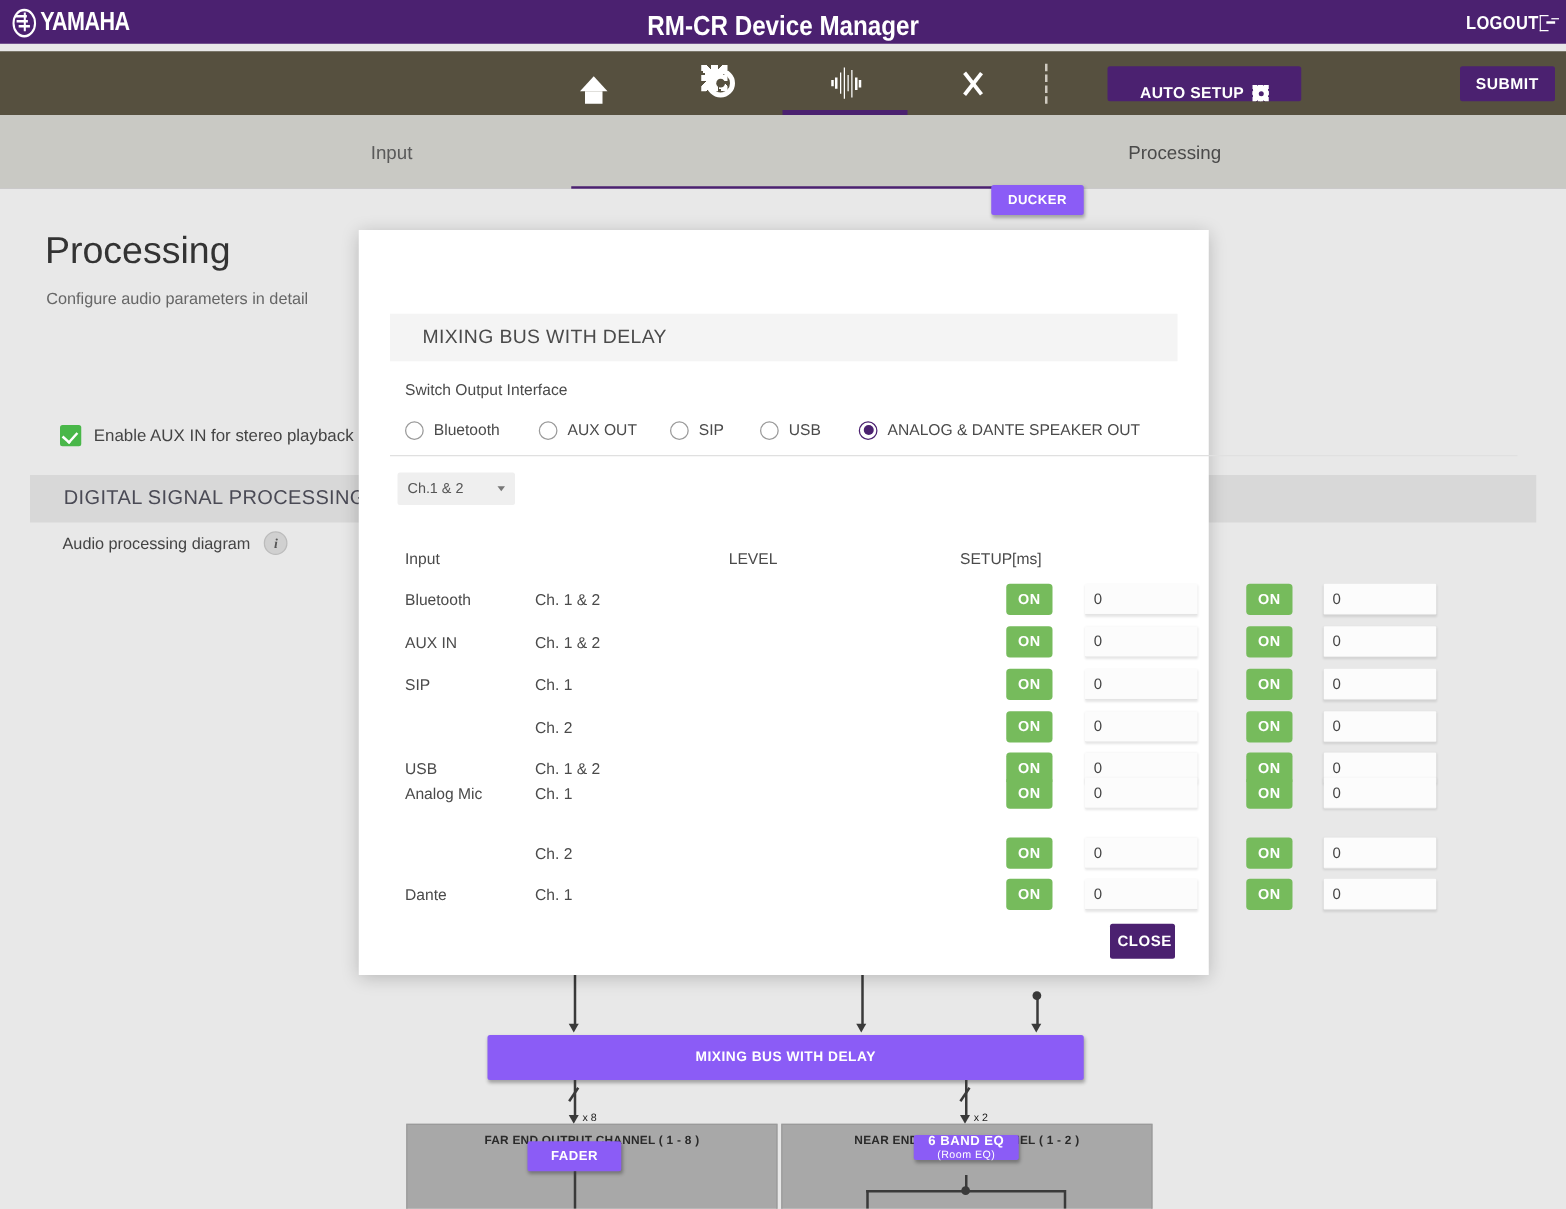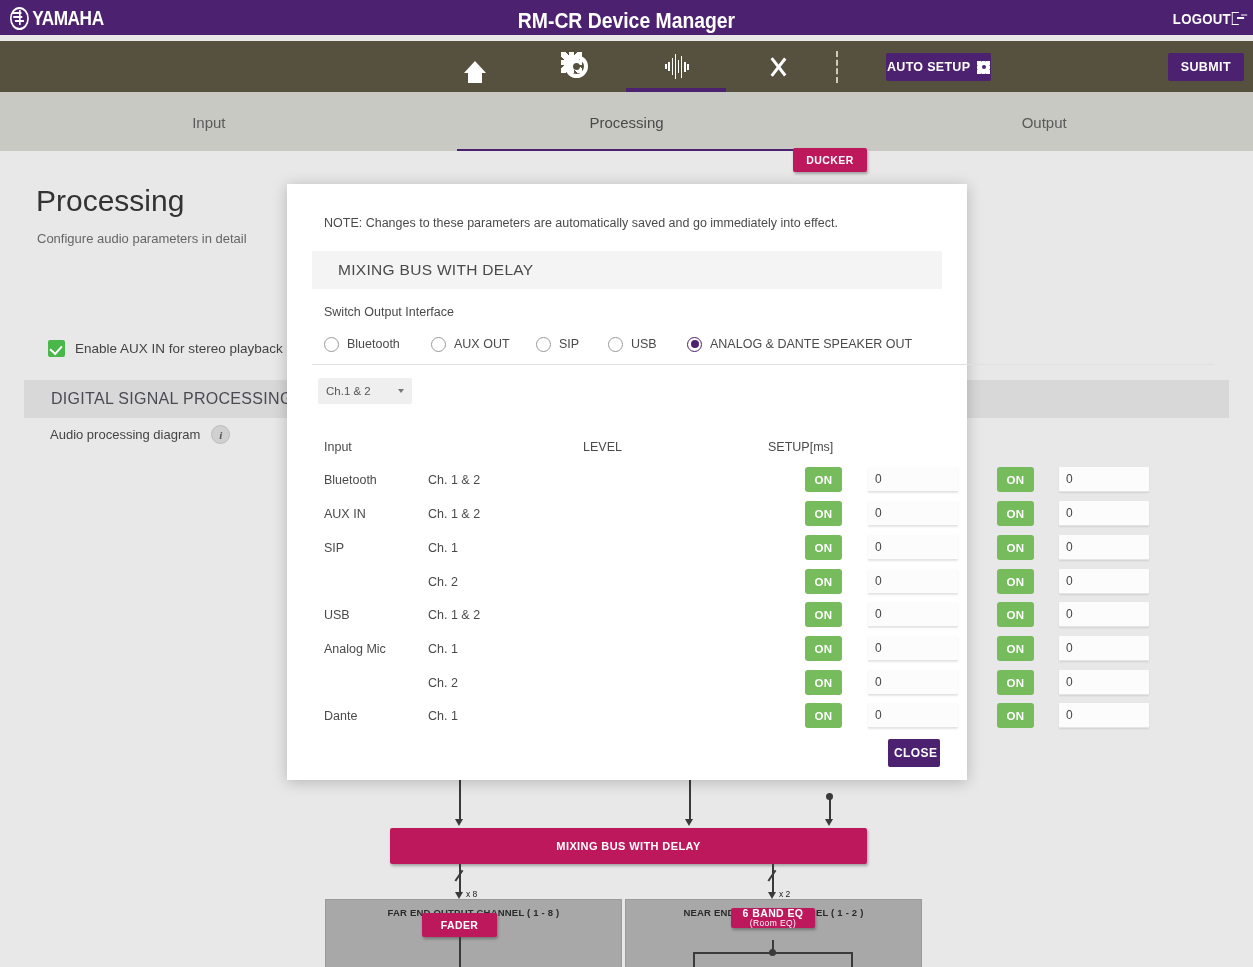--- a/index.html
+++ b/index.html
@@ -107,22 +107,22 @@
   }
   .ic-tools::before{transform:rotate(38deg);}
   .ic-tools::after{transform:rotate(-38deg);}
   .nav-divider{
     position:absolute;left:836px;top:10px;width:0;height:32px;
     border-left:2px dashed #cfcac0;
   }
   .auto-setup{
     position:absolute;left:886px;top:53px;height:28px;
     background:#4b2170;color:#fff;border:none;border-radius:2px;
-    padding:0 1px;font-size:12.5px;font-weight:bold;letter-spacing:0.3px;
-    display:flex;align-items:center;gap:7px;cursor:pointer;
+    padding:0 26px;font-size:12.5px;font-weight:bold;letter-spacing:0.3px;
+    display:flex;align-items:flex-end;gap:7px;cursor:pointer;
     font-family:"Liberation Sans Narrow","Liberation Sans",sans-serif;
   }
   .auto-setup .gearsm{
     width:7px;height:7px;border-radius:50%;border:3px solid #fff;position:relative;
   }
   .auto-setup .gearsm::before{
     content:"";position:absolute;left:-3px;top:-3px;width:13px;height:13px;
     background:
       linear-gradient(0deg,transparent 36%,#fff 36%,#fff 64%,transparent 64%),
       linear-gradient(90deg,transparent 36%,#fff 36%,#fff 64%,transparent 64%),
@@ -198,21 +198,21 @@
   .chk-lbl{font-size:13.5px;color:#444;}
   .apd-row{position:absolute;left:50px;top:274px;display:flex;align-items:center;gap:11px;}
   .apd-lbl{font-size:13px;color:#444;}
   .info-i{
     width:17px;height:17px;border-radius:50%;background:#d0d0d0;border:1px solid #bbb;
     display:flex;align-items:center;justify-content:center;
     font-size:11px;font-style:italic;font-weight:bold;color:#555;
     font-family:"Liberation Serif",serif;cursor:pointer;
   }
   .dg-box{
-    position:absolute;background:#be185d;color:#fff;
+    position:absolute;background:#8b5cf6;color:#fff;
     font-family:"Liberation Sans Narrow","Liberation Sans",sans-serif;
     font-size:10.5px;font-weight:bold;letter-spacing:0.4px;
     display:flex;flex-direction:column;align-items:center;justify-content:center;
     border-radius:2px;box-shadow:1px 2px 3px rgba(0,0,0,.3);text-align:center;
   }
   .dg-ducker{left:793px;top:148px;width:74px;height:24px;}
   .dg-mixbus{left:390px;top:828px;width:477px;height:36px;font-size:11px;}
   .dg-gray{
     position:absolute;background:#a8a8a8;border:1px solid #9a9a9a;
   }
@@ -375,21 +375,20 @@
   <span>AUTO SETUP</span>
   <span class="gearsm"></span>
 </button>
 <button class="submit-btn">SUBMIT</button>
 <div class="audio-tag">AUDIO</div>
 
 <div class="tabstrip">
   <div class="tabs">
     <div class="tab">Input</div>
     <div class="tab active">Processing</div>
-    <div class="tab">Output</div>
   </div>
 </div>
 <div class="tab-underline"></div>
 
 <div class="page">
   <div class="page-title">Processing</div>
   <div class="page-sub">Configure audio parameters in detail</div>
 
 
   <div class="chk-row">
@@ -455,21 +454,20 @@
   <span class="sub">(Room EQ)</span>
 </div>
 <div class="arrow-v" style="left:772px;top:940px;height:12px;"></div>
 <div class="dot" style="left:769px;top:949px;"></div>
 <div class="arrow-h" style="left:693px;top:952px;width:159px;"></div>
 <div class="arrow-v" style="left:693px;top:952px;height:15px;"></div>
 <div class="arrow-v" style="left:851px;top:952px;height:15px;"></div>
 
 <div class="modal">
 
-  <div class="note">NOTE: Changes to these parameters are automatically saved and go immediately into effect.</div>
 
   <div class="panel-head">
     <span>MIXING BUS WITH DELAY</span>
   </div>
 
   <div class="switch-lbl">Switch Output Interface</div>
 
   <div class="radios">
     <label class="radio" style="width:107px;">
       <span class="rd"></span>
@@ -543,21 +541,21 @@
 
     <div class="row" style="top:164px;">
       <span class="c-name">USB</span>
       <span class="c-ch">Ch. 1 &amp; 2</span>
       <button class="onbtn lvl">ON</button>
       <input class="fld lvl" type="text" value="0" style="">
       <button class="onbtn dly">ON</button>
       <input class="fld dly" type="text" value="0" style="">
     </div>
 
-    <div class="row" style="top:198px;">
+    <div class="row" style="top:184px;">
       <span class="c-name">Analog Mic</span>
       <span class="c-ch">Ch. 1</span>
       <button class="onbtn lvl">ON</button>
       <input class="fld lvl" type="text" value="0" style="">
       <button class="onbtn dly">ON</button>
       <input class="fld dly" type="text" value="0" style="">
     </div>
 
     <div class="row" style="top:232px;">
       <span class="c-name"></span>

